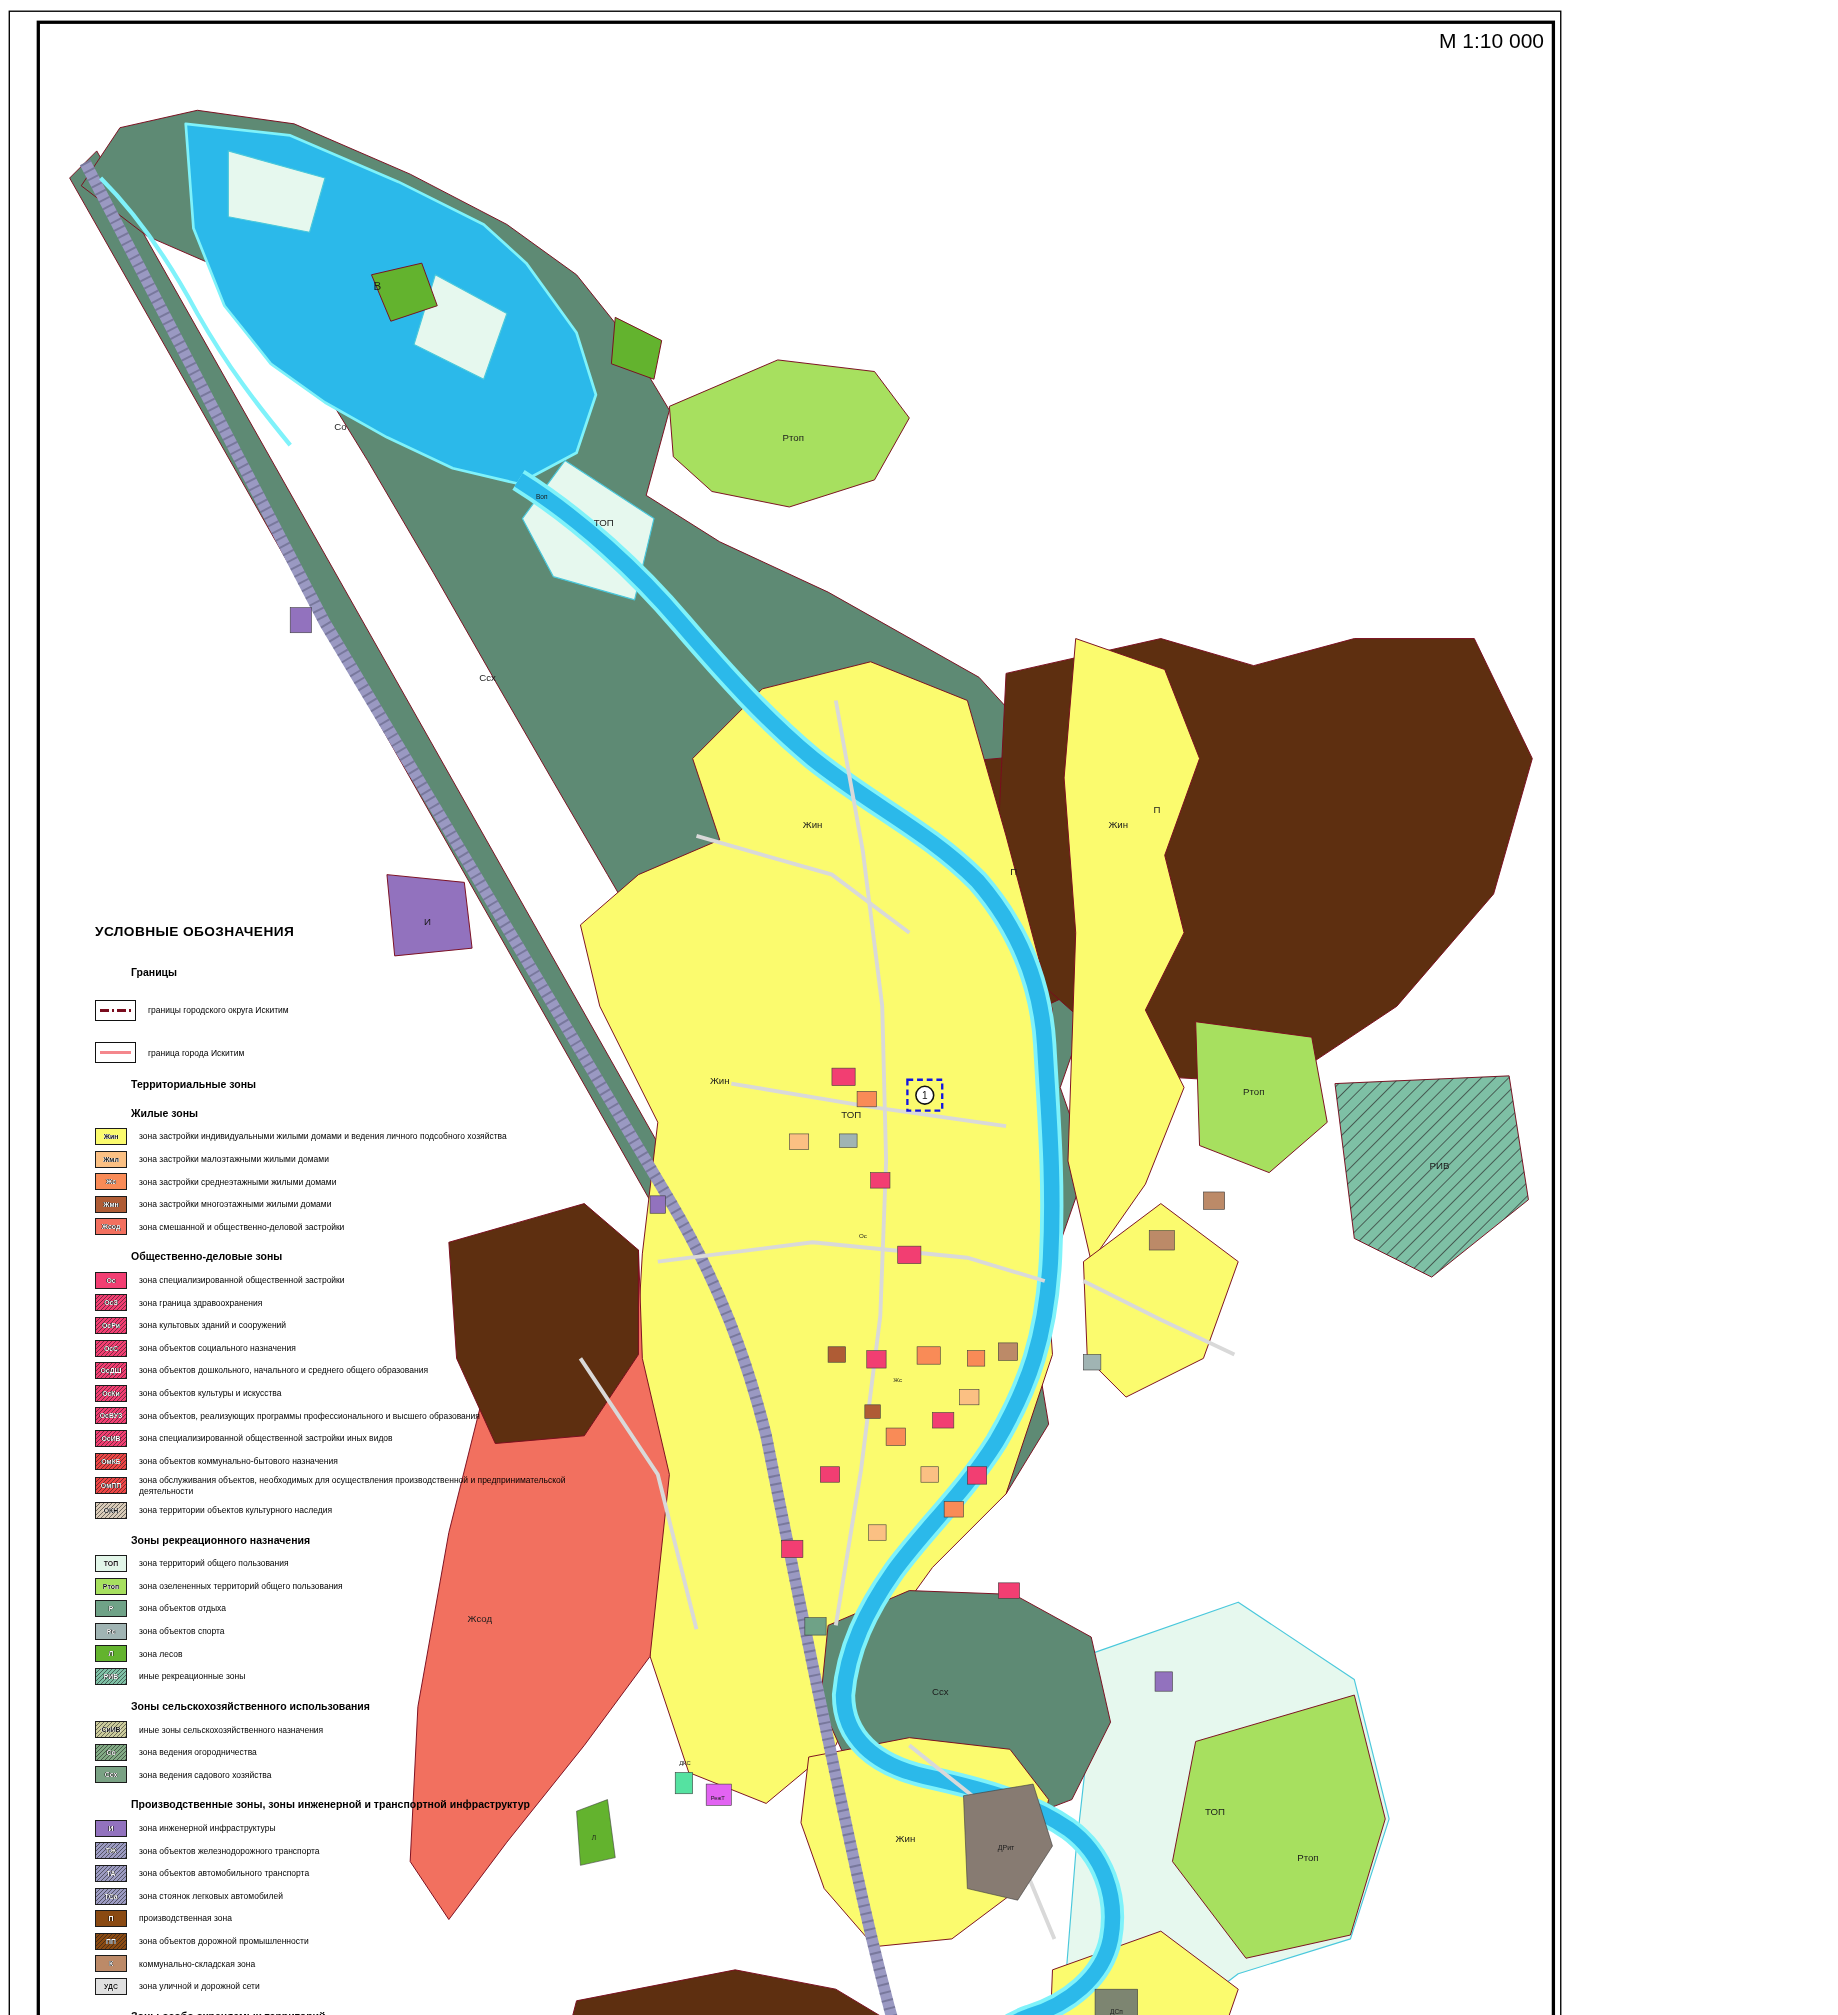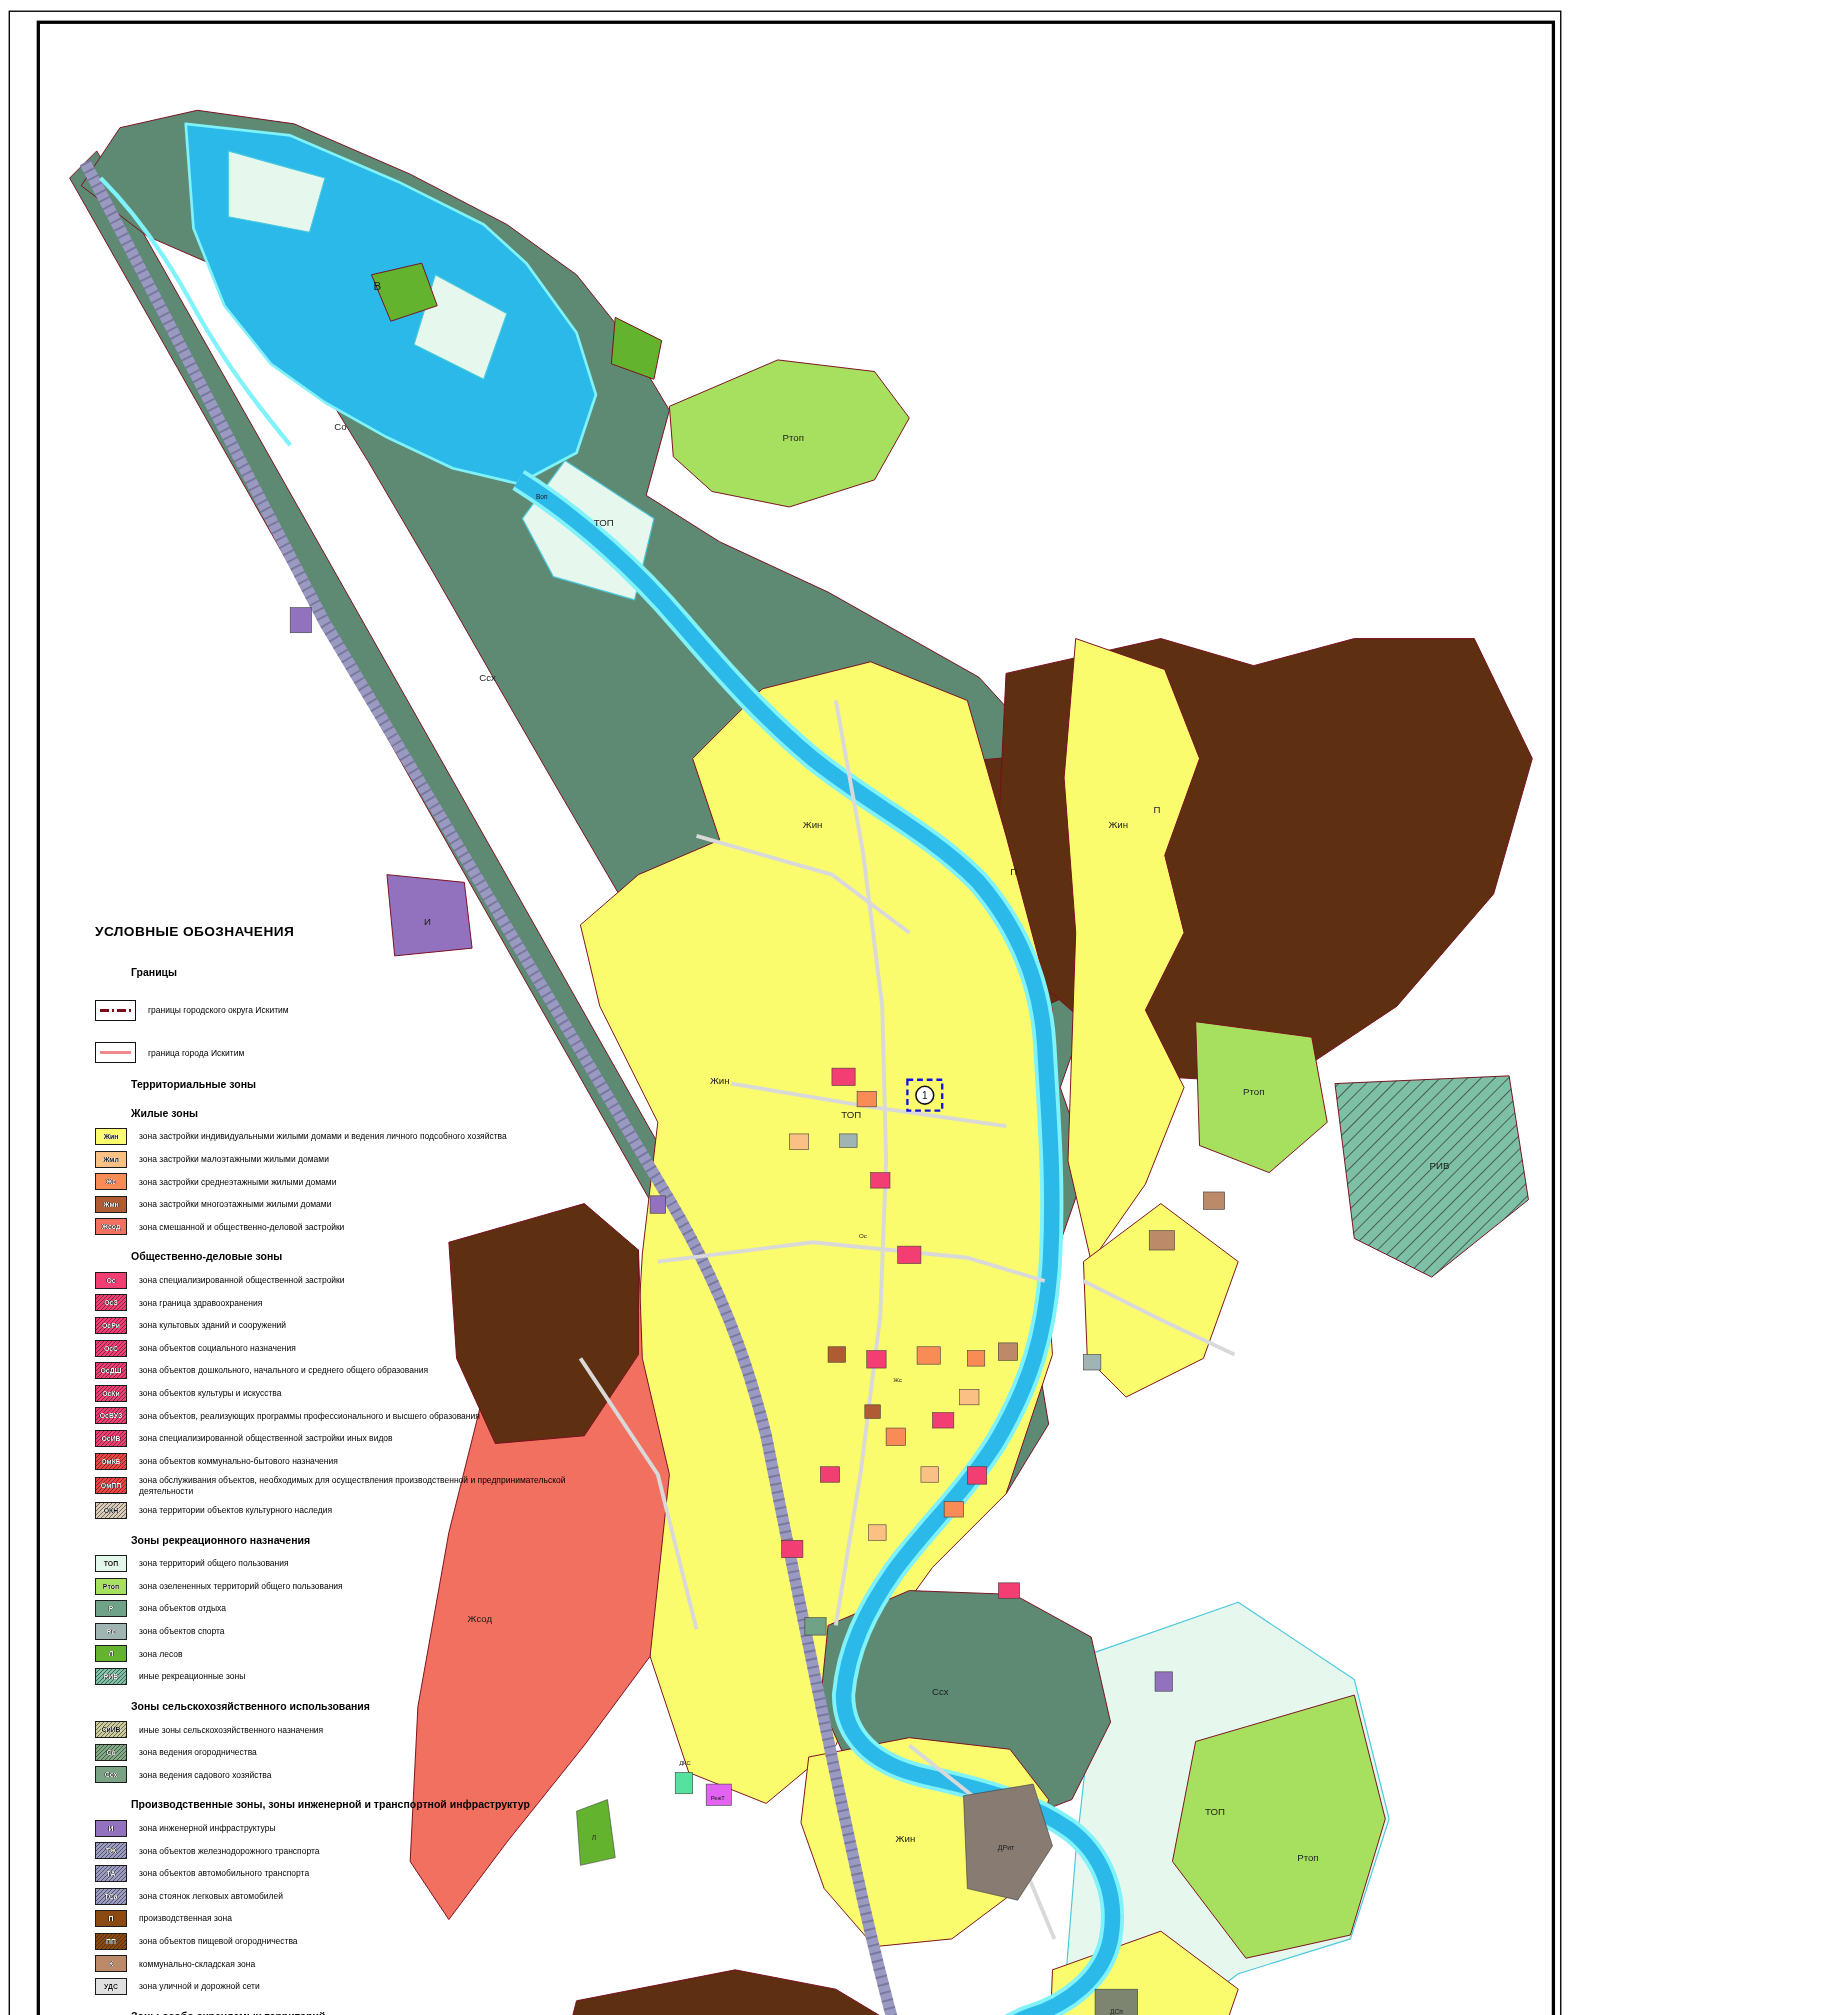--- a/index.html
+++ b/index.html
@@ -208,20 +208,21 @@
         </g>
         <g>
           <rect x="459" y="1090" width="18" height="16" fill="none" stroke="#1414E0" stroke-width="1.2" stroke-dasharray="3 2"></rect>
           <circle cx="468" cy="1098" r="4.6" fill="#fff" stroke="#111" stroke-width="0.8"></circle>
           <text x="468" y="1099.9" font-size="5.2" text-anchor="middle" fill="#111">2</text>
         </g>
       </g>
   </svg>
 
   <div class="titles">
+    <div class="t3">М 1:10 000</div>
   </div>
 
   <div class="legend">
     <div class="lg-title">УСЛОВНЫЕ ОБОЗНАЧЕНИЯ</div>
 
     <div class="lg-sec-h">Границы</div>
 
     <div class="lg-item lg-item--line">
       <div class="lg-sw--line">
           <div class="lg-line dashdot" style="--lc: #7A0C1E;"></div>
@@ -455,21 +456,21 @@
       <div class="lg-sw" style="background: rgb(138, 74, 18);">
           <span class="lg-code">П</span>
         </div>
       <div class="lg-lbl">производственная  зона</div>
     </div>
 
     <div class="lg-item">
       <div class="lg-sw hatch" style="background: rgb(138, 74, 18);">
           <span class="lg-code">ПП</span>
         </div>
-      <div class="lg-lbl">зона объектов пищевой огородничества</div>
+      <div class="lg-lbl">зона объектов дорожной промышленности</div>
     </div>
 
     <div class="lg-item">
       <div class="lg-sw" style="background: rgb(188, 138, 104);">
           <span class="lg-code">К</span>
         </div>
       <div class="lg-lbl">коммунально-складская зона</div>
     </div>
 
     <div class="lg-item">

